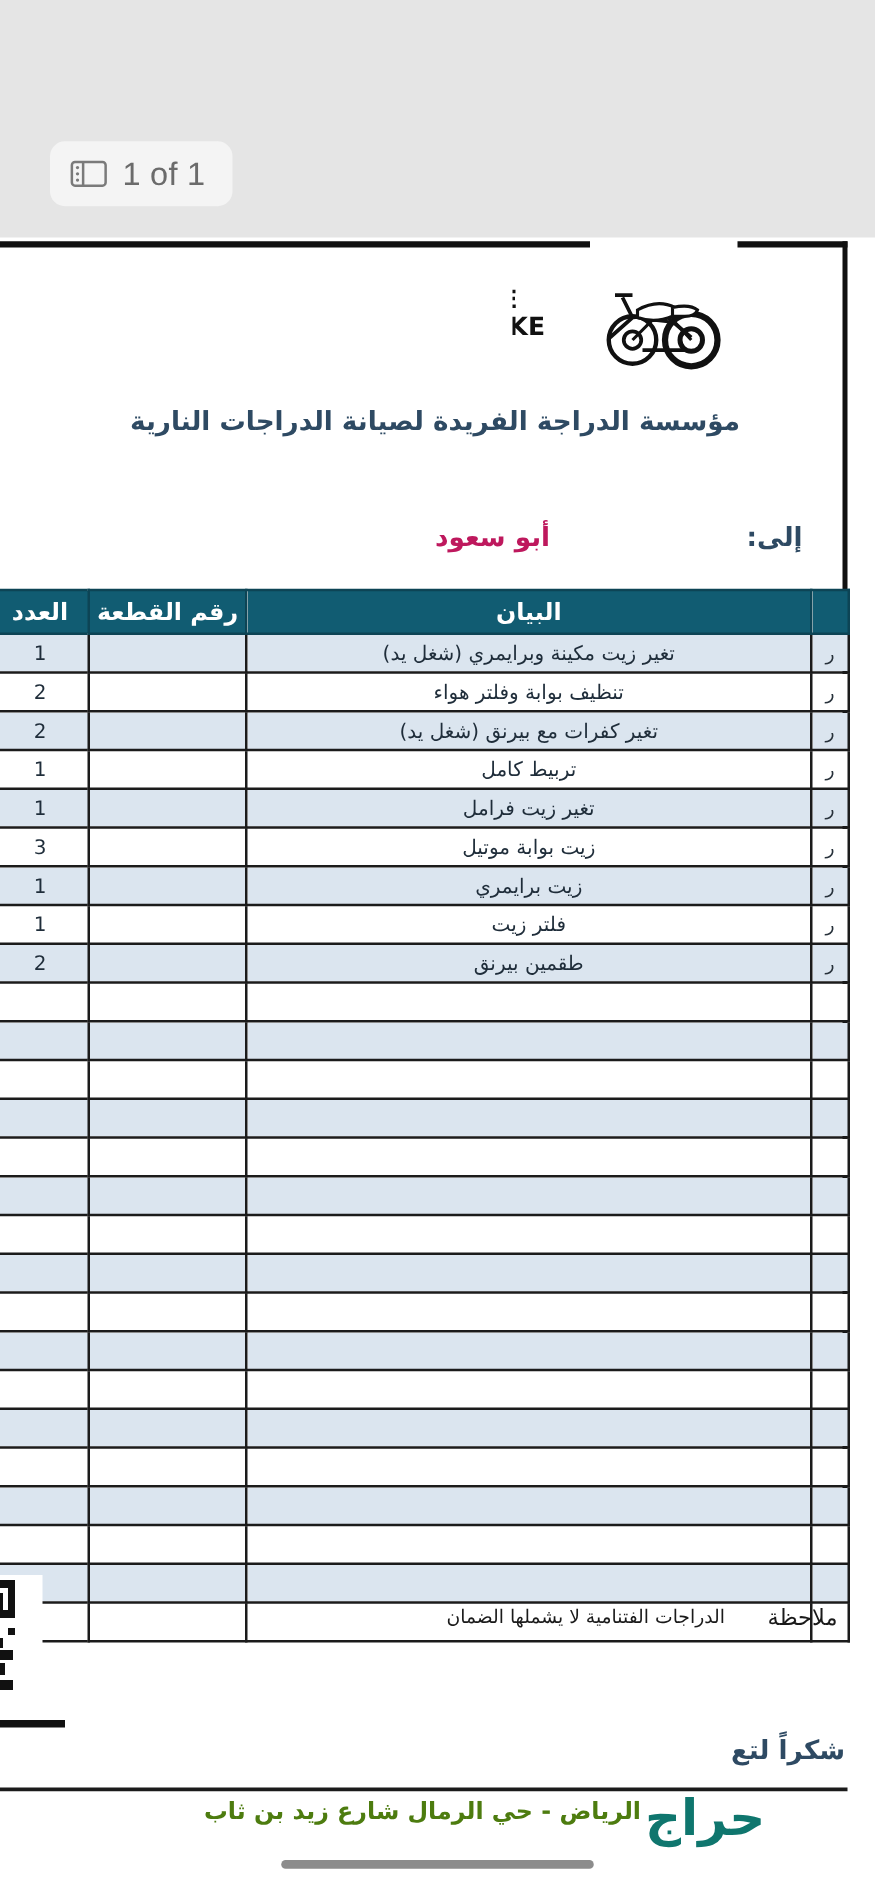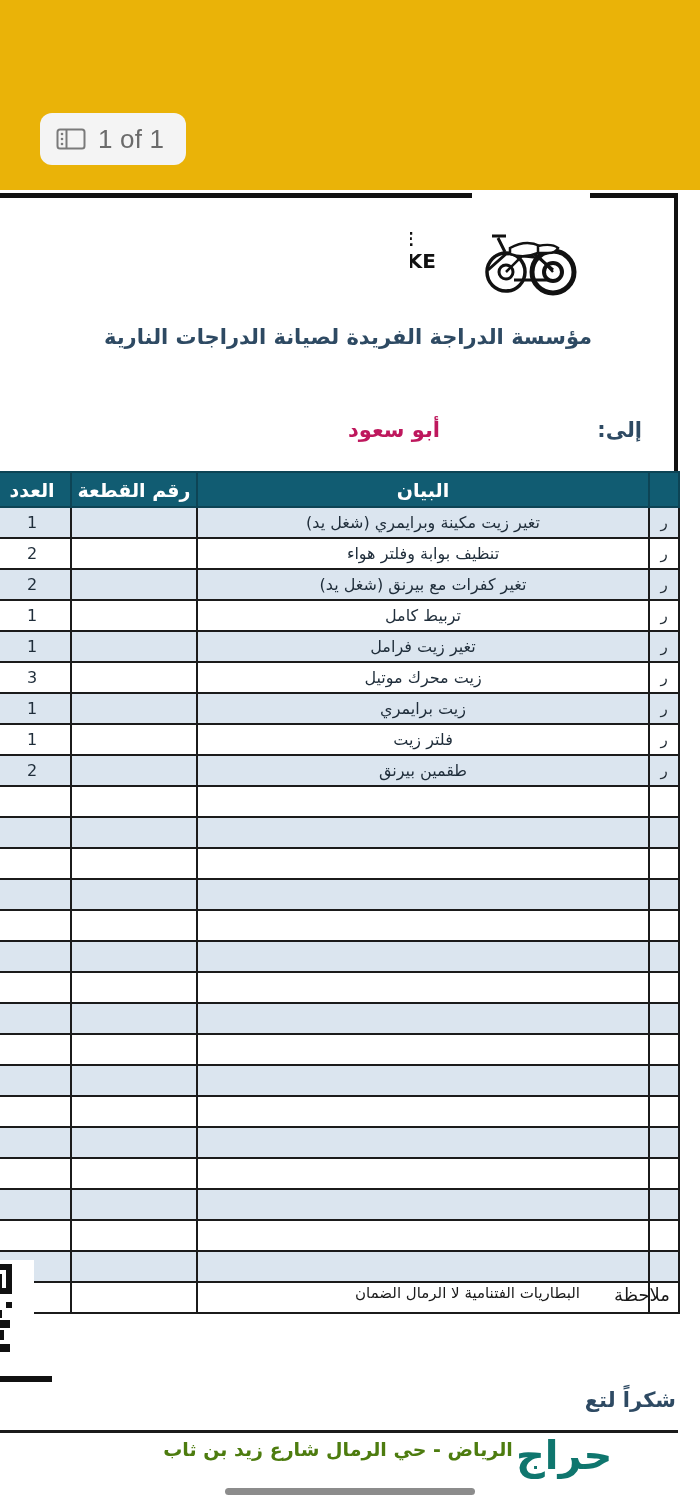--- a/index.html
+++ b/index.html
@@ -14,21 +14,21 @@
     overflow: hidden;
     font-family: "DejaVu Sans", "Liberation Sans", sans-serif;
   }
 
   
   .viewer-top {
     position: absolute;
     left: 0; top: 0;
     width: 700px;
     height: 190px;
-    background: #eab308;
+    background: #e5e5e5;
     z-index: 30;
   }
   .page-pill {
     position: absolute;
     left: 40px; top: 113px;
     height: 52px;
     display: flex;
     align-items: center;
     gap: 12px;
     padding: 0 22px 0 16px;
@@ -338,21 +338,21 @@
           <td>1</td>
         </tr>
         <tr class="row-alt">
           <td class="cell-price">ر</td>
           <td>تغير زيت فرامل</td>
           <td></td>
           <td>1</td>
         </tr>
         <tr class="row-plain">
           <td class="cell-price">ر</td>
-          <td>زيت محرك موتيل</td>
+          <td>زيت بوابة موتيل</td>
           <td></td>
           <td>3</td>
         </tr>
         <tr class="row-alt">
           <td class="cell-price">ر</td>
           <td>زيت برايمري</td>
           <td></td>
           <td>1</td>
         </tr>
         <tr class="row-plain">
@@ -491,21 +491,21 @@
         <rect x="11" y="35" width="3" height="5"></rect>
       <rect x="0" y="37" width="3" height="3"></rect>
       <rect x="0" y="42" width="9" height="4"></rect>
         <rect x="12" y="42" width="5" height="4"></rect>
       <rect x="6" y="18" width="3" height="3"></rect>
     </g>
   </svg>
 
   <div class="note-row">
     <span class="note-label">ملاحظة</span>
-    <span class="note-text">البطاريات الفتنامية لا الرمال الضمان</span>
+    <span class="note-text">الدراجات الفتنامية لا يشملها الضمان</span>
   </div>
 
   <div class="rule-thanks"></div>
   <div class="thanks">شكراً لتع</div>
   <div class="rule-thanks-bottom"></div>
   <div class="address">الرياض - حي الرمال شارع زيد بن ثاب</div>
 </div>
 
 <div class="viewer-top">
   <div class="page-pill">

